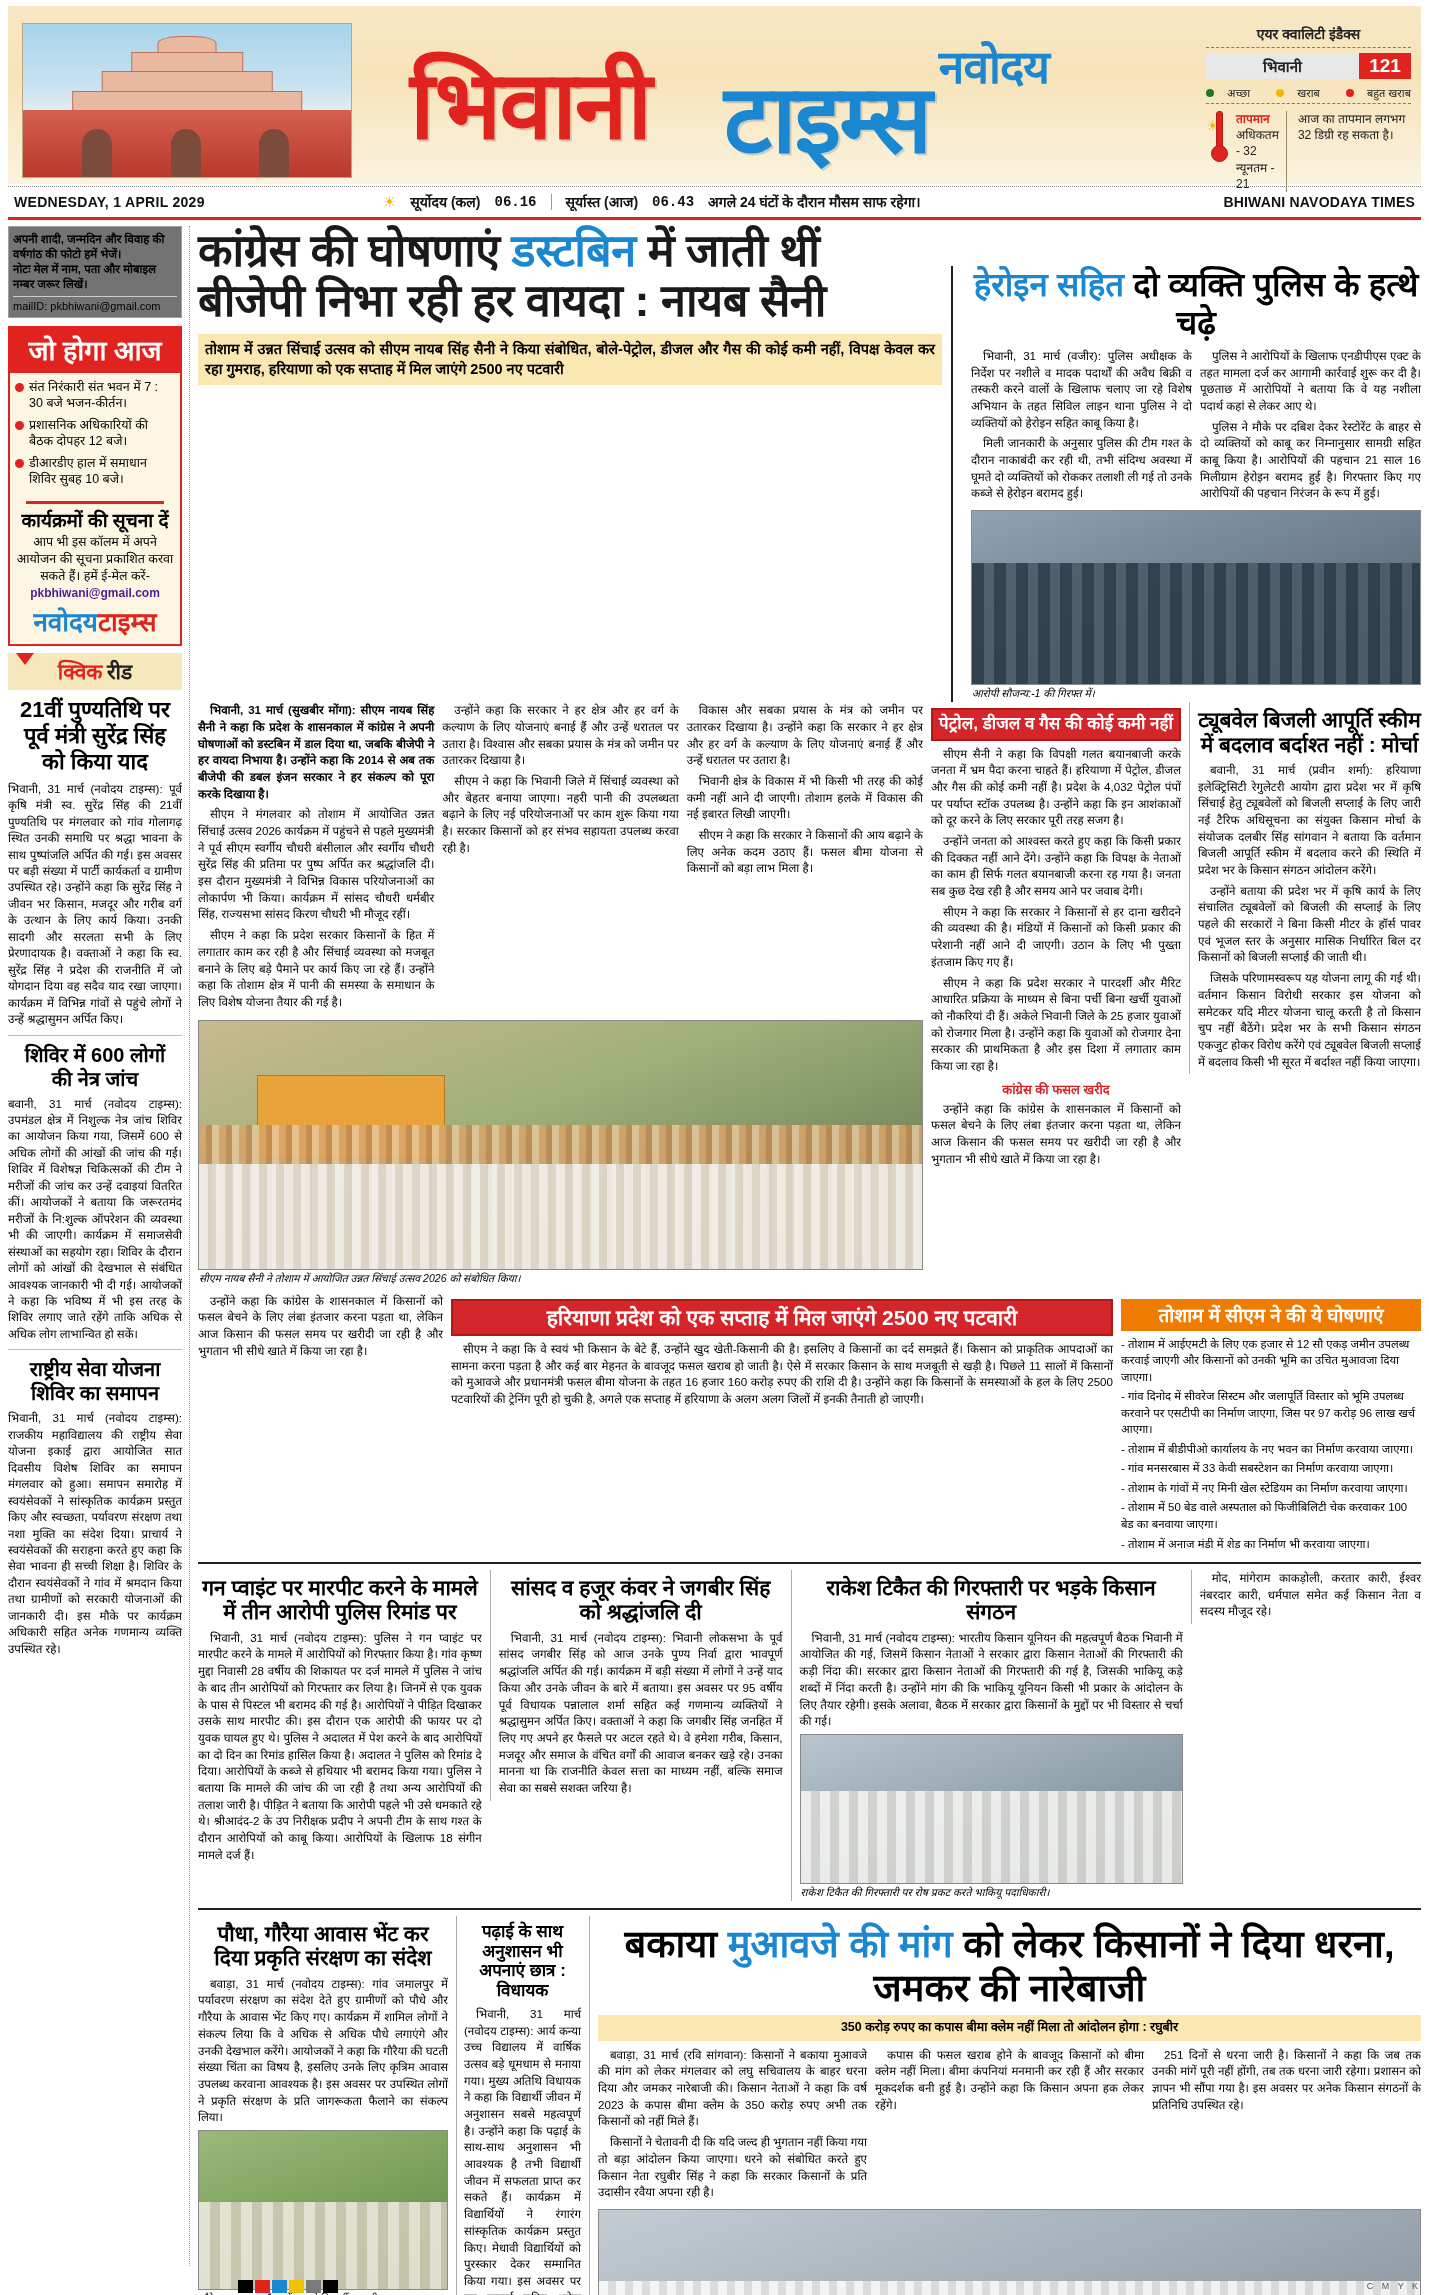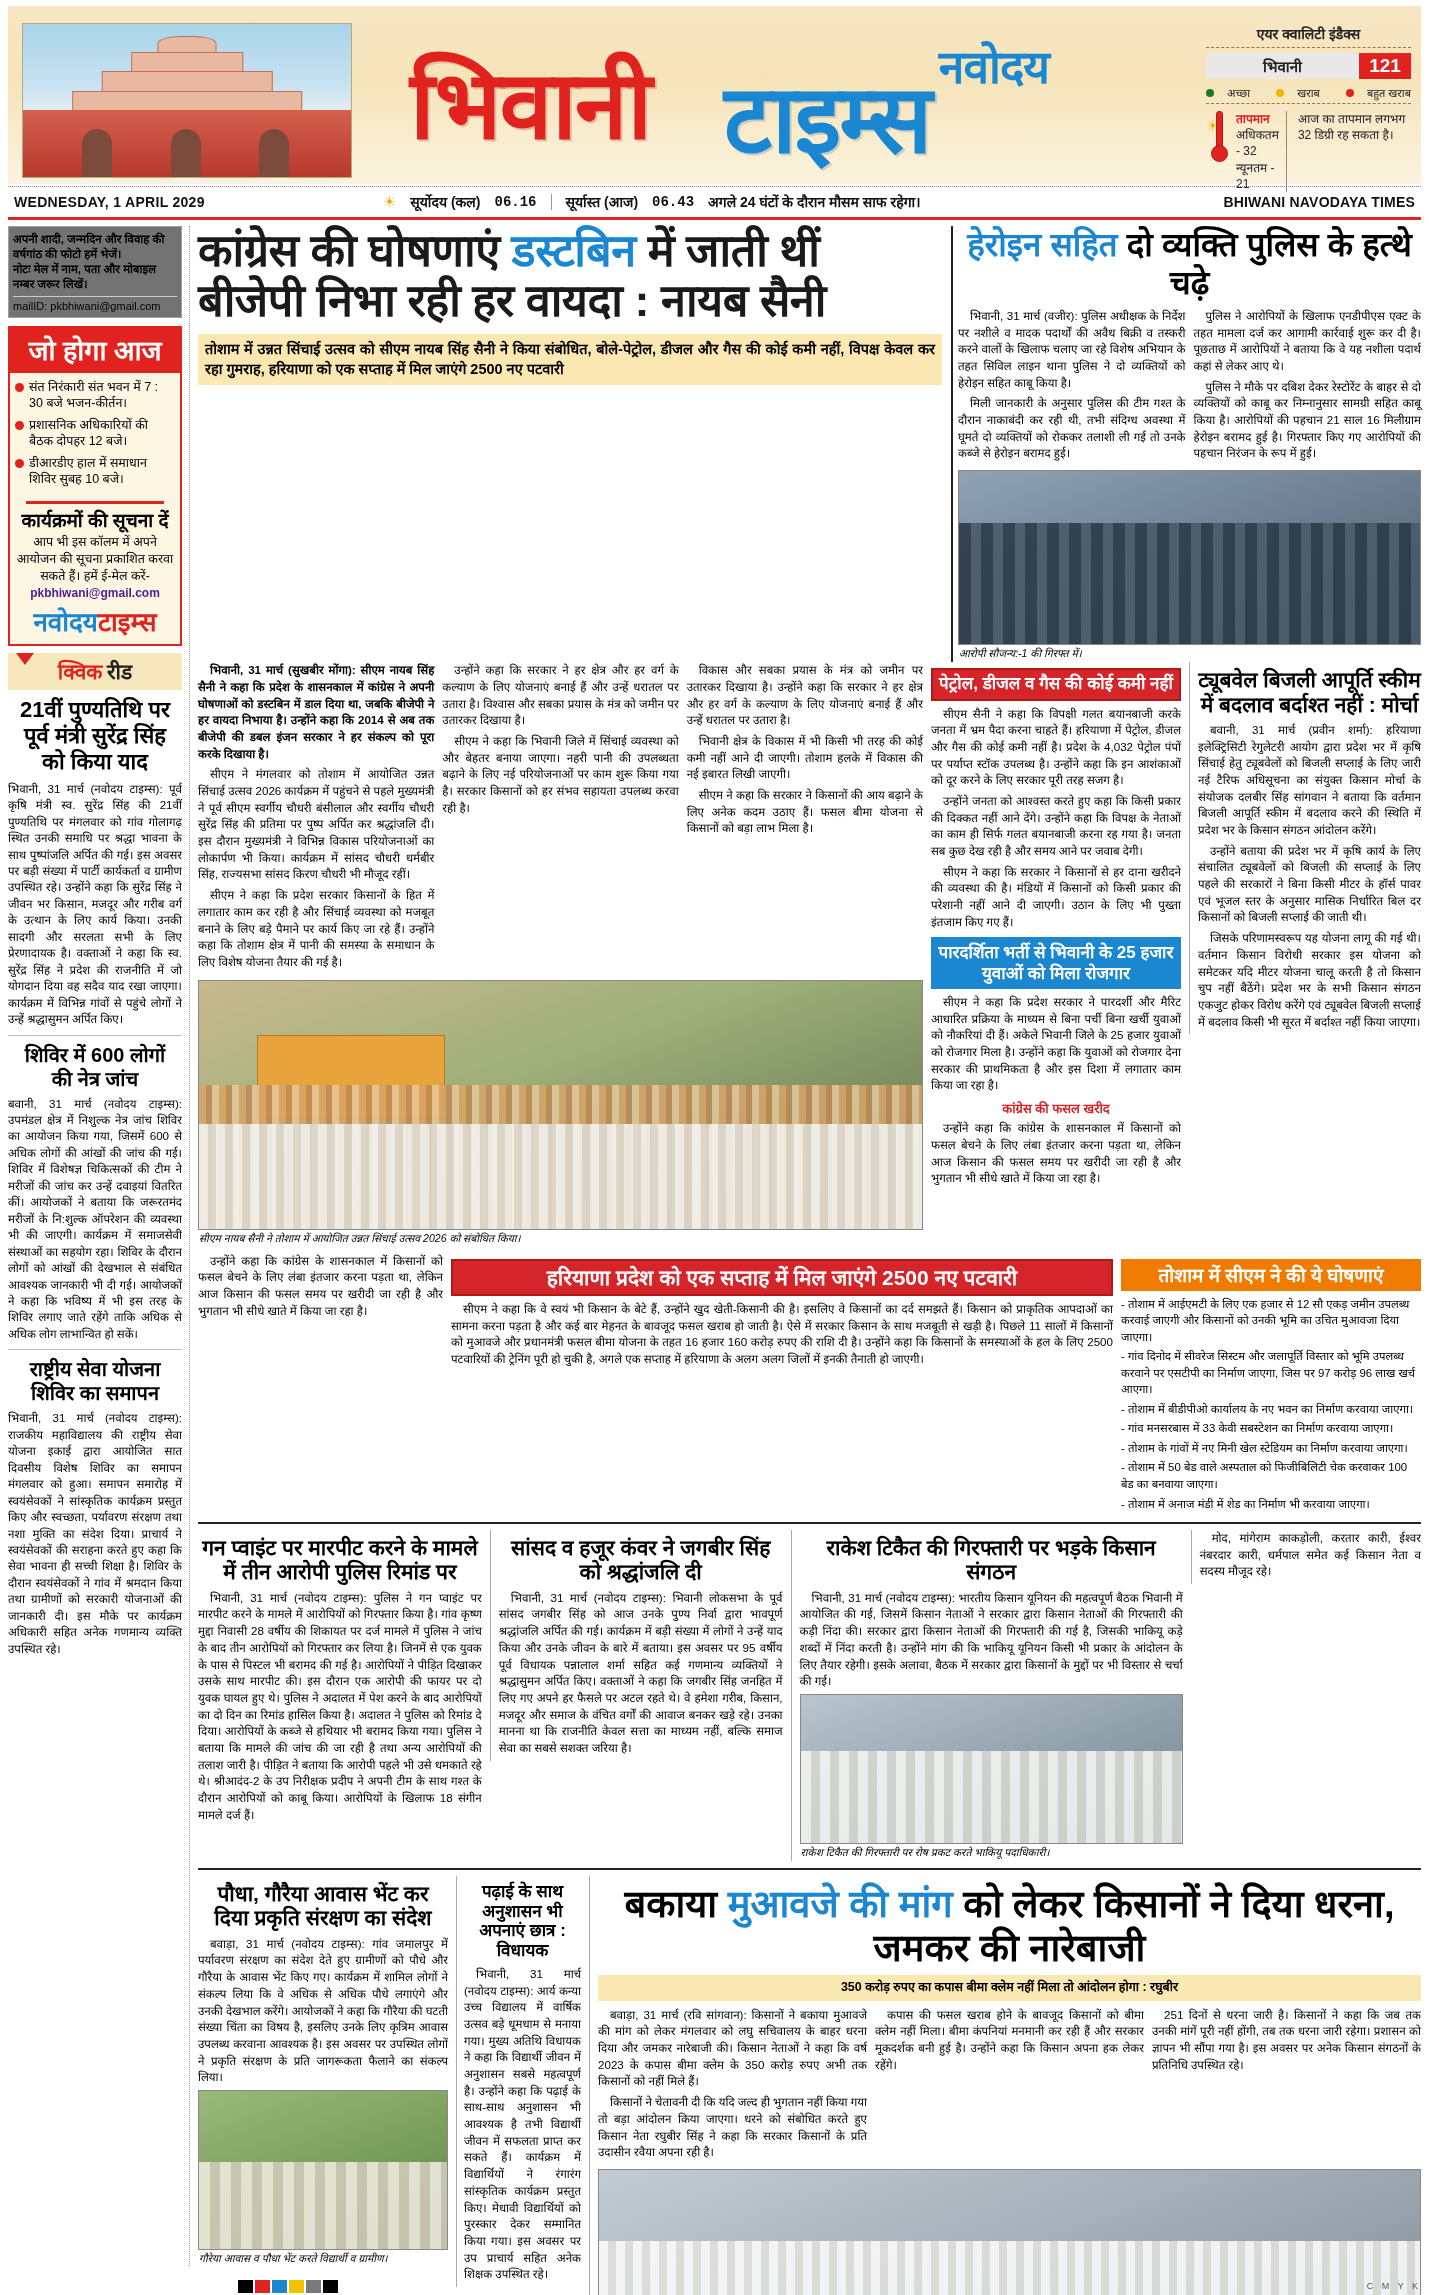--- a/index.html
+++ b/index.html
@@ -110,21 +110,21 @@
   .side-head { font-size: 22px; font-weight: 700; line-height: 1.2; text-align: center; margin: 7px 8px 5px; }
   .side-head.sm { font-size: 20px; }
   .side-body { font-size: 11.6px; line-height: 1.42; text-align: justify; }
   .side-rule { border-top: 1px solid #bbb; margin: 7px 0; }
   .lead-h {
     font-size: 45px; font-weight: 700; line-height: 1.12; color: #1a1a1a; letter-spacing: -.5px;
   }
   .lead-h .blue { color: #1b87d1; }
   .lead-row { display: flex; gap: 9px; }
   .lead-left { flex: 1; }
-  .lead-right { width: 470px; flex: 0 0 470px; border-left: 2px solid #222; padding-left: 5px; }
+  .lead-right { width: 470px; flex: 0 0 470px; border-left: 2px solid #222; padding-left: 18px; margin-top: 40px; }
   .rh-head { font-size: 33px; font-weight: 700; line-height: 1.15; text-align: center; }
   .rh-head .blue { color: #1b87d1; }
 
   .kicker {
     background: #fbe7b2; font-size: 14.5px; font-weight: 600; line-height: 1.42;
     padding: 5px 7px; margin: 7px 0 7px; text-align: justify;
   }
 
   .three { display: flex; gap: 8px; }
   .tcol { flex: 1; font-size: 11.6px; line-height: 1.44; text-align: justify; }
@@ -375,21 +375,20 @@
           <div class="photo-cap">सीएम नायब सैनी ने तोशाम में आयोजित उन्नत सिंचाई उत्सव 2026 को संबोधित किया।</div>
         </div>
 
         <div style="flex:0 0 250px">
           <div class="redbar sm">पेट्रोल, डीजल व गैस की कोई कमी नहीं</div>
           <div class="tcol">
             <p>सीएम सैनी ने कहा कि विपक्षी गलत बयानबाजी करके जनता में भ्रम पैदा करना चाहते हैं। हरियाणा में पेट्रोल, डीजल और गैस की कोई कमी नहीं है। प्रदेश के 4,032 पेट्रोल पंपों पर पर्याप्त स्टॉक उपलब्ध है। उन्होंने कहा कि इन आशंकाओं को दूर करने के लिए सरकार पूरी तरह सजग है।</p>
             <p>उन्होंने जनता को आश्वस्त करते हुए कहा कि किसी प्रकार की दिक्कत नहीं आने देंगे। उन्होंने कहा कि विपक्ष के नेताओं का काम ही सिर्फ गलत बयानबाजी करना रह गया है। जनता सब कुछ देख रही है और समय आने पर जवाब देगी।</p>
             <p>सीएम ने कहा कि सरकार ने किसानों से हर दाना खरीदने की व्यवस्था की है। मंडियों में किसानों को किसी प्रकार की परेशानी नहीं आने दी जाएगी। उठान के लिए भी पुख्ता इंतजाम किए गए हैं।</p>
           </div>
-          <div class="bluebar">पारदर्शिता भर्ती से भिवानी के 25 हजार युवाओं को मिला रोजगार</div>
           <div class="tcol">
             <p>सीएम ने कहा कि प्रदेश सरकार ने पारदर्शी और मैरिट आधारित प्रक्रिया के माध्यम से बिना पर्ची बिना खर्ची युवाओं को नौकरियां दी हैं। अकेले भिवानी जिले के 25 हजार युवाओं को रोजगार मिला है। उन्होंने कहा कि युवाओं को रोजगार देना सरकार की प्राथमिकता है और इस दिशा में लगातार काम किया जा रहा है।</p>
           </div>
           <div style="font-size:13px;font-weight:700;color:#d4262a;text-align:center;margin:5px 0 3px">कांग्रेस की फसल खरीद</div>
           <div class="tcol">
             <p>उन्होंने कहा कि कांग्रेस के शासनकाल में किसानों को फसल बेचने के लिए लंबा इंतजार करना पड़ता था, लेकिन आज किसान की फसल समय पर खरीदी जा रही है और भुगतान भी सीधे खाते में किया जा रहा है।</p>
           </div>
         </div>
 
         <div style="flex:0 0 232px;border-left:1px solid #aaa;padding-left:8px">

